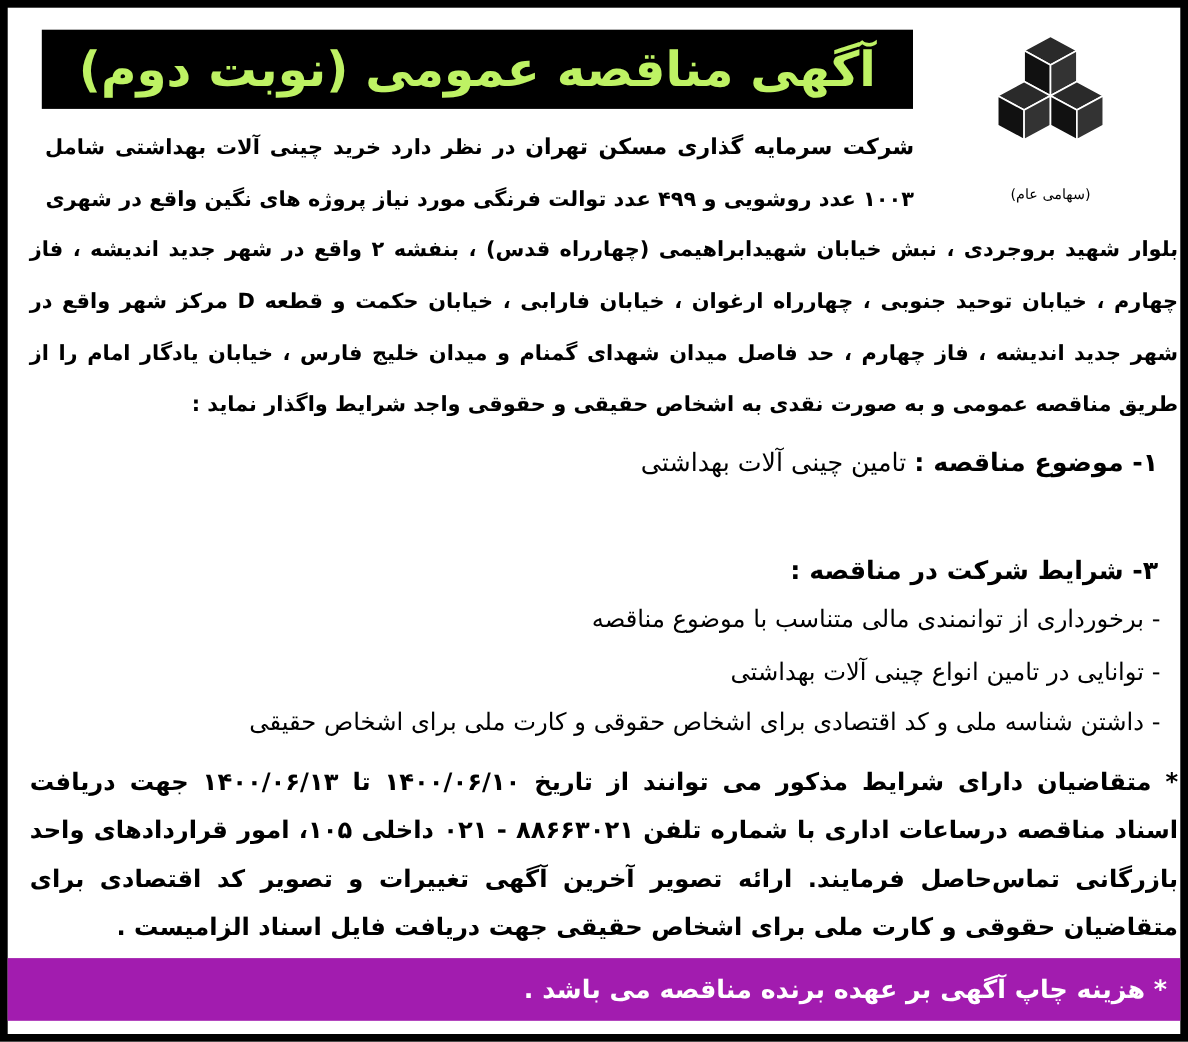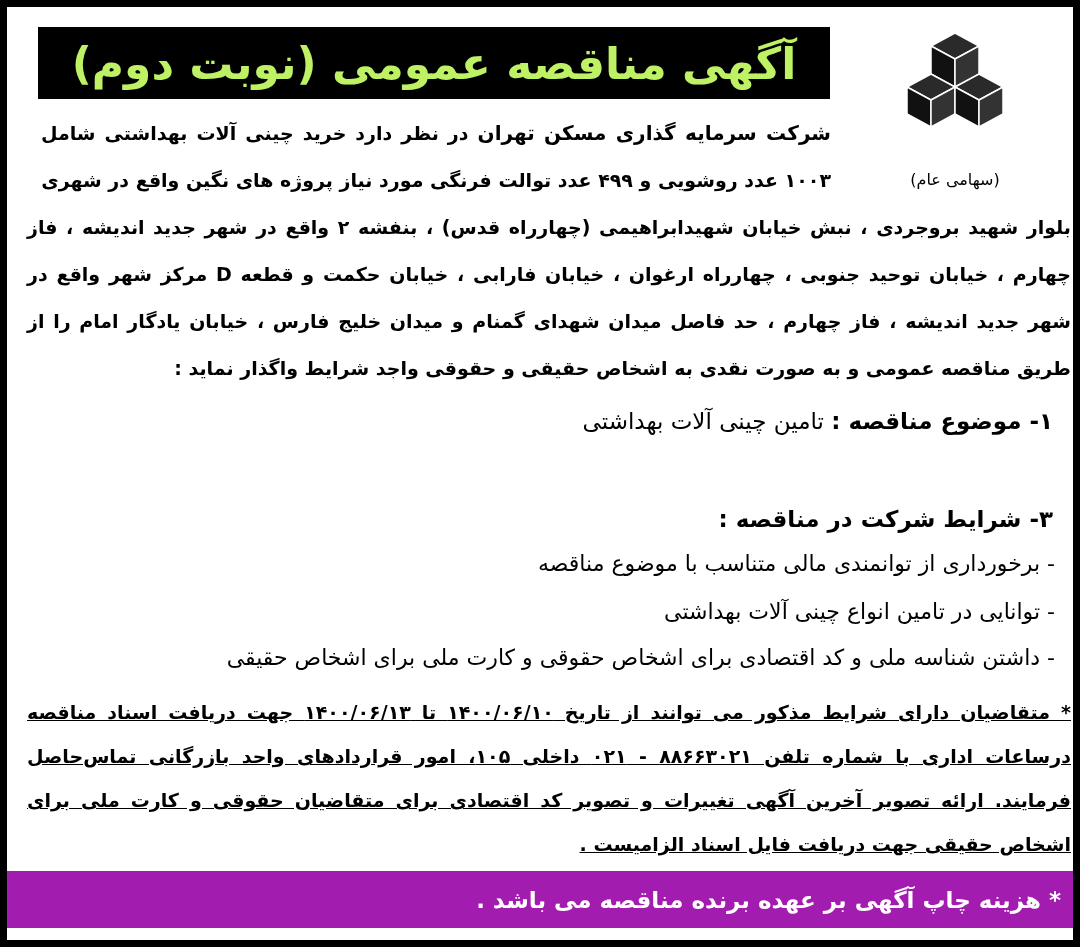--- a/index.html
+++ b/index.html
@@ -9,33 +9,33 @@
            box-sizing: border-box; border: 7px solid #000; background: #fff; }
   .title-banner { position: absolute; left: 31px; top: 20px; width: 792px; height: 72px;
                   background: #000; color: #bef264; display: flex; align-items: center;
                   justify-content: center; direction: rtl; }
   .title-banner span { font-size: 44px; font-weight: bold; letter-spacing: 0; }
   .logo { position: absolute; left: 838px; top: 20px; width: 220px; height: 150px; }
   .logo svg { position: absolute; left: 48px; top: 4px; }
   .logo-name { position: absolute; left: 0; top: 118px; width: 220px; text-align: center;
                direction: rtl; font-size: 19px; font-weight: bold; }
   .logo-sub { position: absolute; left: 0; top: 143px; width: 220px; text-align: center;
-              direction: rtl; font-size: 16px; }
+              direction: rtl; font-size: 13px; }
   .para { position: absolute; direction: rtl; text-align: justify; font-weight: bold;
           font-size: 19px; line-height: 47px; }
   .p-top { left: 34px; top: 103px; width: 790px; }
   .p-full { left: 20px; top: 197px; width: 1044px; }
   .company { font-size: 20px; }
   .item { position: absolute; right: 20px; direction: rtl; font-size: 23px; line-height: 48px;
           white-space: nowrap; }
   .item b { font-weight: bold; }
   .cond { position: absolute; right: 18px; direction: rtl; font-size: 22px; line-height: 44px;
           white-space: nowrap; }
   .note { position: absolute; left: 20px; top: 683px; width: 1044px; direction: rtl;
-          text-align: justify; font-weight: bold; font-size: 19px; line-height: 44px; text-decoration: underline; }
+          text-align: justify; font-weight: bold; font-size: 22px; line-height: 44px; }
   .bottom-banner { position: absolute; left: 7px; top: 871px; width: 1066px; height: 57px;
                    background: #a21caf; color: #fff; direction: rtl; display: flex;
                    align-items: center; }
   .bottom-banner span { margin-right: 12px; font-size: 23px; font-weight: bold; }
 </style>
 </head>
 <body>
 
 <div class="frame">
 

